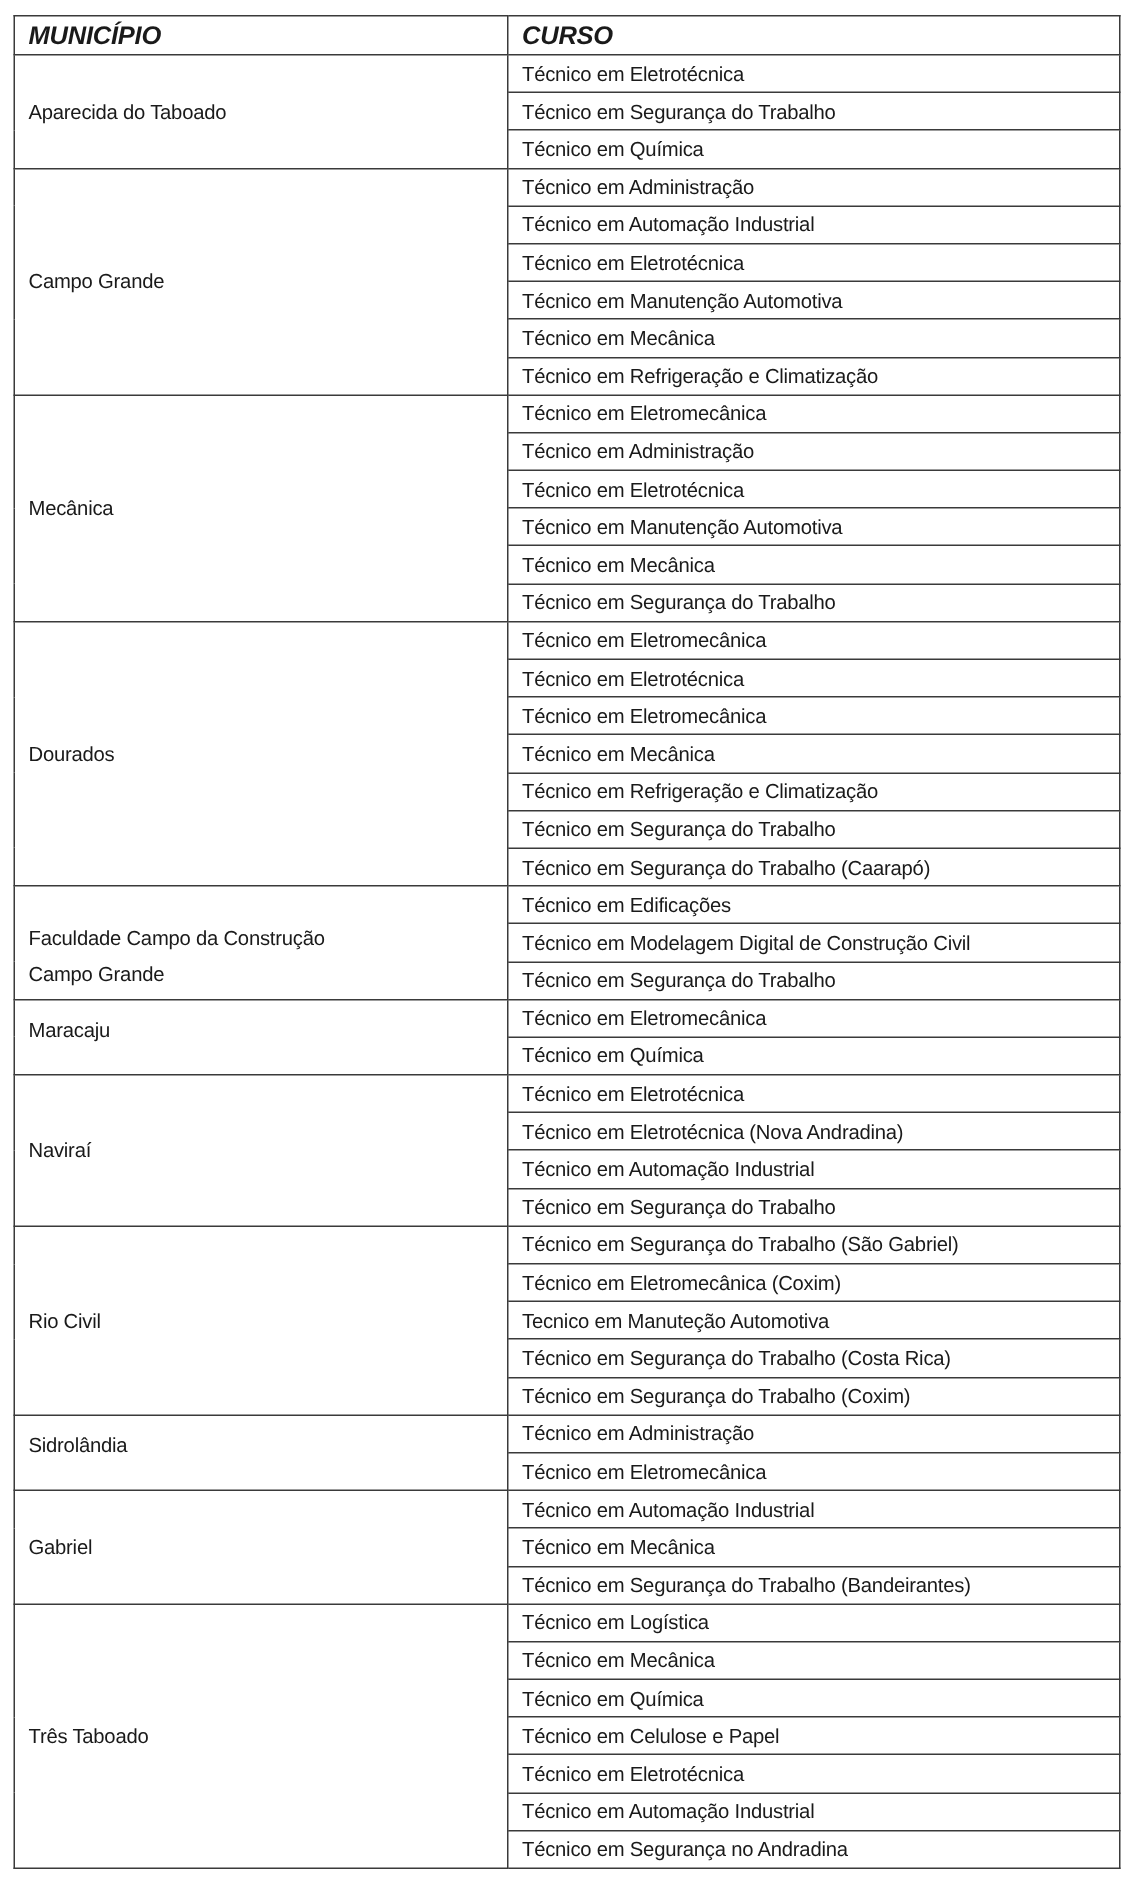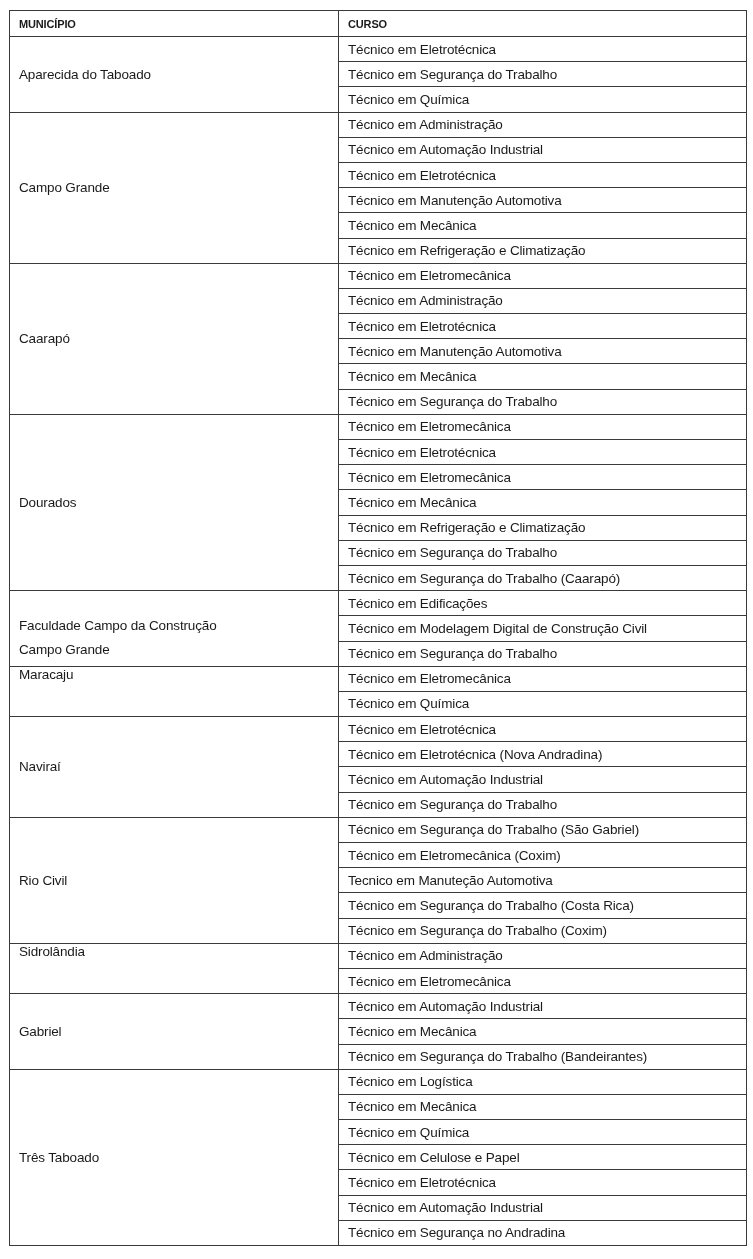--- a/index.html
+++ b/index.html
@@ -13,24 +13,24 @@
   table.courses col.c1 { width: 329px; }
   table.courses col.c2 { width: 408px; }
   th, td {
     border: 1px solid #3a3a3a;
     padding: 0 9px;
     font-size: 13.5px;
     text-align: left;
     white-space: nowrap;
     letter-spacing: -0.15px;
   }
-  th { height: 25px; font-weight: bold; font-size: 11px; }
+  th { height: 25px; font-weight: bold; font-size: 17px; font-style: italic; }
   td.course { height: 24.2px; margin-left: 24px; }
   td.city { vertical-align: middle; }
-  td.city.top { vertical-align: top; padding-top: 0; }
+  td.city.top { vertical-align: top; padding-top: 12px; }
   td.city.low { vertical-align: bottom; padding-bottom: 4px; line-height: 24px; }
 </style>
 </head>
 <body>
 
 <table class="courses">
   <colgroup>
       <col class="c1">
       <col class="c2">
     </colgroup>
@@ -64,21 +64,21 @@
       <tr>
         <td class="course">Técnico em Manutenção Automotiva</td>
       </tr>
       <tr>
         <td class="course">Técnico em Mecânica</td>
       </tr>
       <tr>
         <td class="course">Técnico em Refrigeração e Climatização</td>
       </tr>
       <tr>
-        <td class="city" rowspan="6"><span>Caarapó</span></td>
+        <td class="city" rowspan="6"><span>Mecânica</span></td>
         <td class="course">Técnico em Eletromecânica</td>
       </tr>
       <tr>
         <td class="course">Técnico em Administração</td>
       </tr>
       <tr>
         <td class="course">Técnico em Eletrotécnica</td>
       </tr>
       <tr>
         <td class="course">Técnico em Manutenção Automotiva</td>

